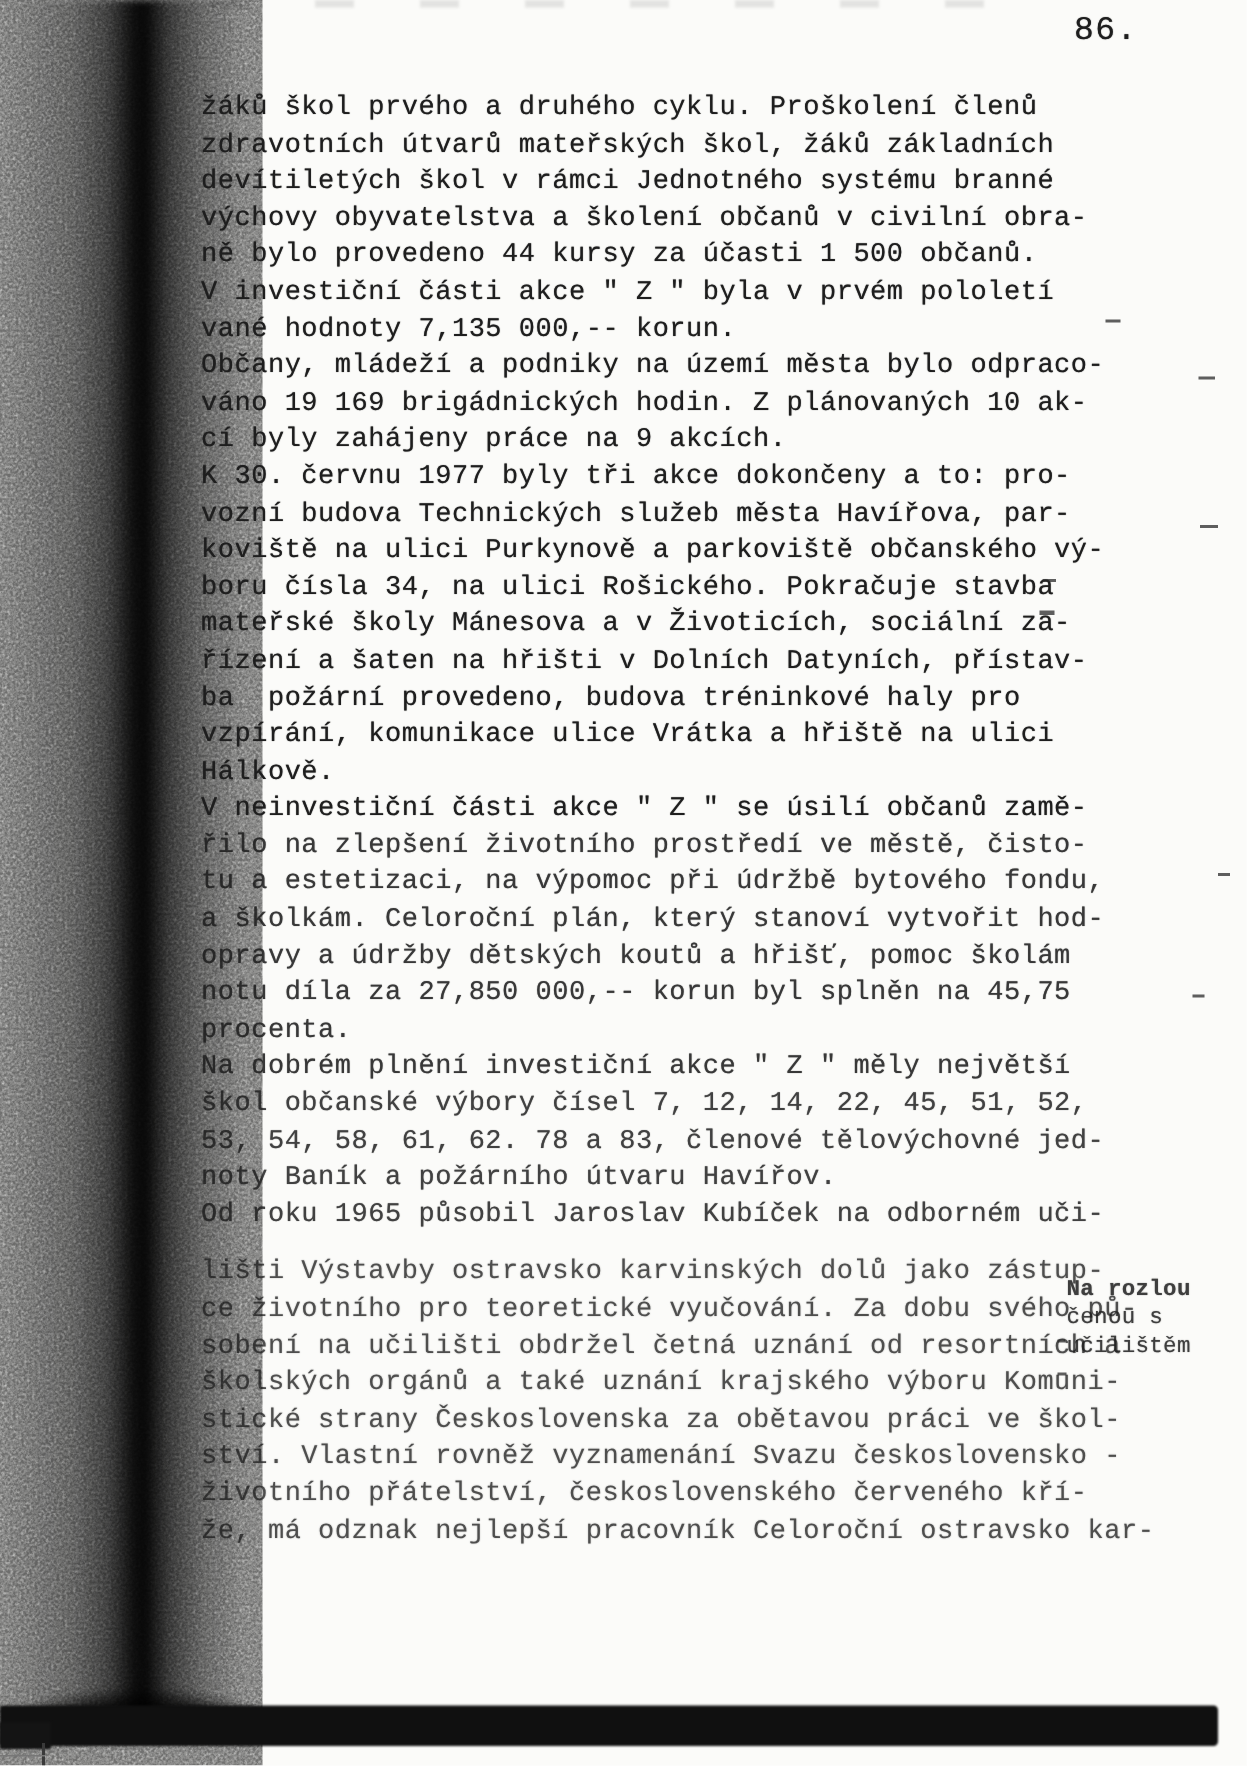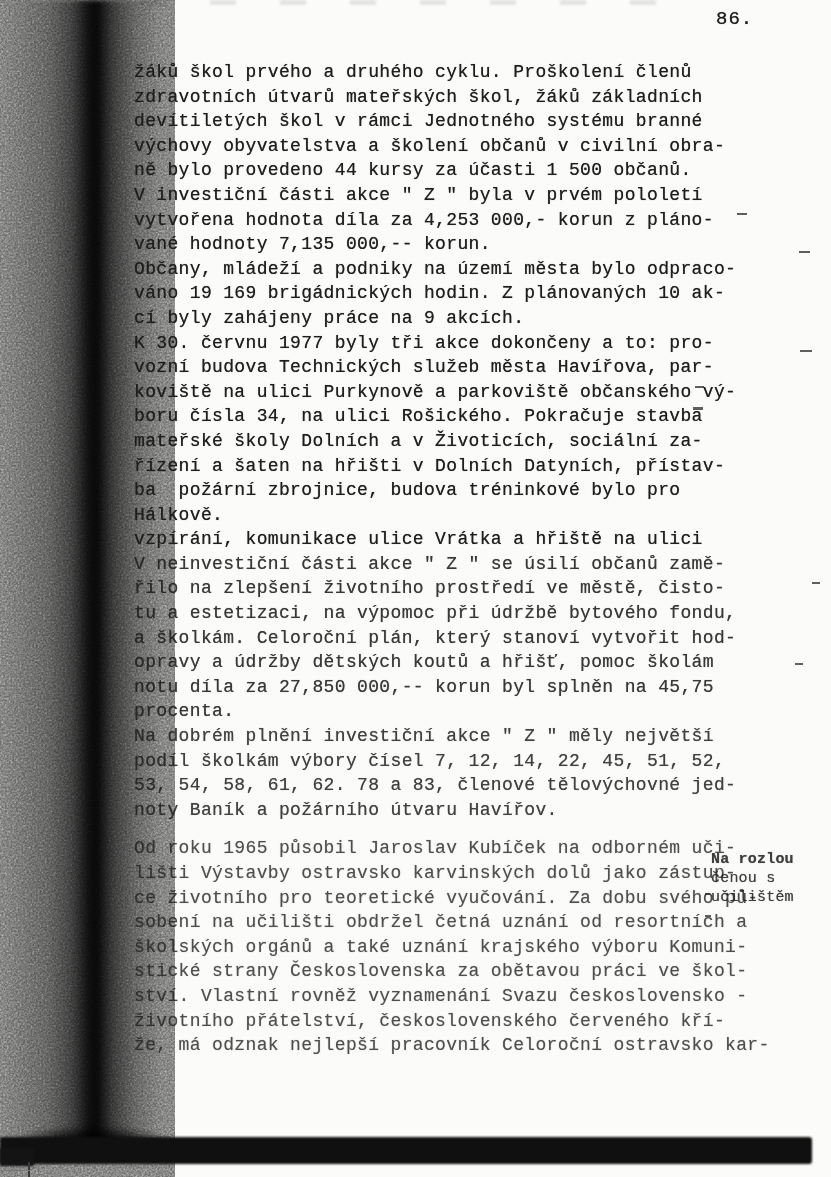--- a/index.html
+++ b/index.html
@@ -57,21 +57,21 @@
   }
   .top-smudge{
     position:absolute;left:140px;top:0;width:560px;height:5px;
     background:repeating-linear-gradient(to right,
       rgba(60,60,60,.5) 0 26px,rgba(60,60,60,0) 26px 70px);
     opacity:.25;filter:blur(1px);
   }
   
   .page-number{
     position:absolute;left:716px;top:8px;
-    font-size:19px;letter-spacing:1px;color:var(--ink);
+    font-size:22px;letter-spacing:1px;color:var(--ink);
     text-shadow:0 0 .7px rgba(20,20,20,.8);
   }
   .body-text{
     position:absolute;left:134px;top:60px;width:690px;
     font-size:18px;line-height:24.6px;letter-spacing:.35px;
     color:var(--ink);
     text-shadow:0 0 .7px rgba(25,25,25,.75);
   }
   .tline{white-space:pre;}
   
@@ -119,43 +119,42 @@
 
 <div class="page-number">86.</div>
 
 <div class="body-text">
     <div class="tline">žáků škol prvého a druhého cyklu. Proškolení členů</div>
     <div class="tline">zdravotních útvarů mateřských škol, žáků základních</div>
     <div class="tline">devítiletých škol v rámci Jednotného systému branné</div>
     <div class="tline">výchovy obyvatelstva a školení občanů v civilní obra-</div>
     <div class="tline">ně bylo provedeno 44 kursy za účasti 1 500 občanů.</div>
     <div class="tline">V investiční části akce " Z " byla v prvém pololetí</div>
-    <div class="tline">vytvořena hodnota díla za 4,253 000,- korun z pláno-</div>
     <div class="tline">vané hodnoty 7,135 000,-- korun.</div>
     <div class="tline">Občany, mládeží a podniky na území města bylo odpraco-</div>
     <div class="tline">váno 19 169 brigádnických hodin. Z plánovaných 10 ak-</div>
     <div class="tline">cí byly zahájeny práce na 9 akcích.</div>
     <div class="tline">K 30. červnu 1977 byly tři akce dokončeny a to: pro-</div>
     <div class="tline">vozní budova Technických služeb města Havířova, par-</div>
     <div class="tline">koviště na ulici Purkynově a parkoviště občanského vý-</div>
     <div class="tline">boru čísla 34, na ulici Rošického. Pokračuje stavba</div>
-    <div class="tline">mateřské školy Dolních a v Životicích, sociální za-</div>
+    <div class="tline">mateřské školy Mánesova a v Životicích, sociální za-</div>
     <div class="tline">řízení a šaten na hřišti v Dolních Datyních, přístav-</div>
-    <div class="tline">ba  požární zbrojnice, budova tréninkové bylo pro</div>
+    <div class="tline">ba  požární provedeno, budova tréninkové haly pro</div>
+    <div class="tline">vzpírání, komunikace ulice Vrátka a hřiště na ulici</div>
     <div class="tline">Hálkově.</div>
-    <div class="tline">vzpírání, komunikace ulice Vrátka a hřiště na ulici</div>
     <div class="tline">V neinvestiční části akce " Z " se úsilí občanů zamě-</div>
     <div class="tline">řilo na zlepšení životního prostředí ve městě, čisto-</div>
     <div class="tline">tu a estetizaci, na výpomoc při údržbě bytového fondu,</div>
     <div class="tline">a školkám. Celoroční plán, který stanoví vytvořit hod-</div>
     <div class="tline">opravy a údržby dětských koutů a hřišť, pomoc školám</div>
     <div class="tline">notu díla za 27,850 000,-- korun byl splněn na 45,75</div>
     <div class="tline">procenta.</div>
     <div class="tline">Na dobrém plnění investiční akce " Z " měly největší</div>
-    <div class="tline">podíl školkám výbory čísel 7, 12, 14, 22, 45, 51, 52,</div>
+    <div class="tline">škol občanské výbory čísel 7, 12, 14, 22, 45, 51, 52,</div>
     <div class="tline">53, 54, 58, 61, 62. 78 a 83, členové tělovýchovné jed-</div>
     <div class="tline">noty Baník a požárního útvaru Havířov.</div>
     <div class="tline">Od roku 1965 působil Jaroslav Kubíček na odborném uči-</div>
     <div class="tline">lišti Výstavby ostravsko karvinských dolů jako zástup-</div>
     <div class="tline">ce životního pro teoretické vyučování. Za dobu svého pů-</div>
     <div class="tline">sobení na učilišti obdržel četná uznání od resortních a</div>
     <div class="tline">školských orgánů a také uznání krajského výboru Komuni-</div>
     <div class="tline">stické strany Československa za obětavou práci ve škol-</div>
     <div class="tline">ství. Vlastní rovněž vyznamenání Svazu československo -</div>
     <div class="tline">životního přátelství, československého červeného kří-</div>

